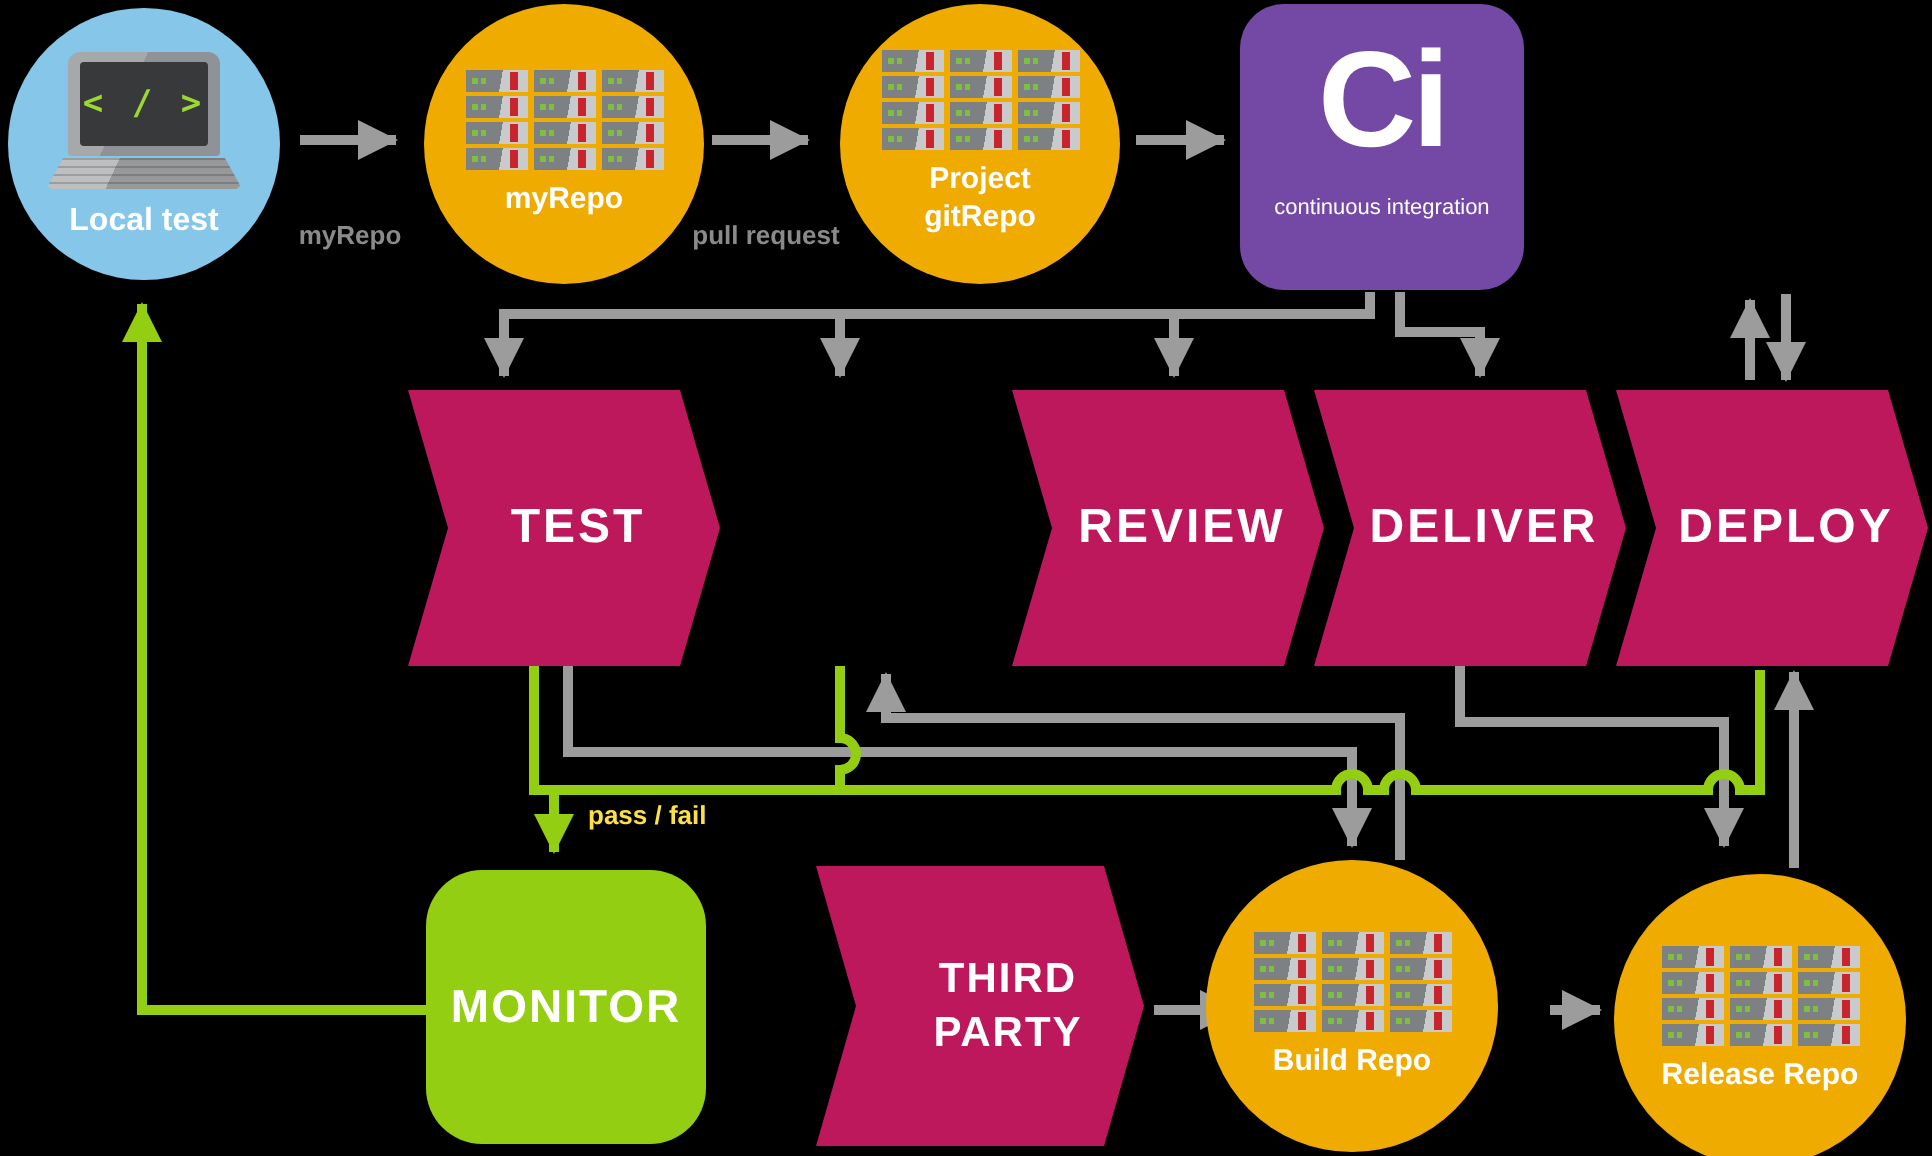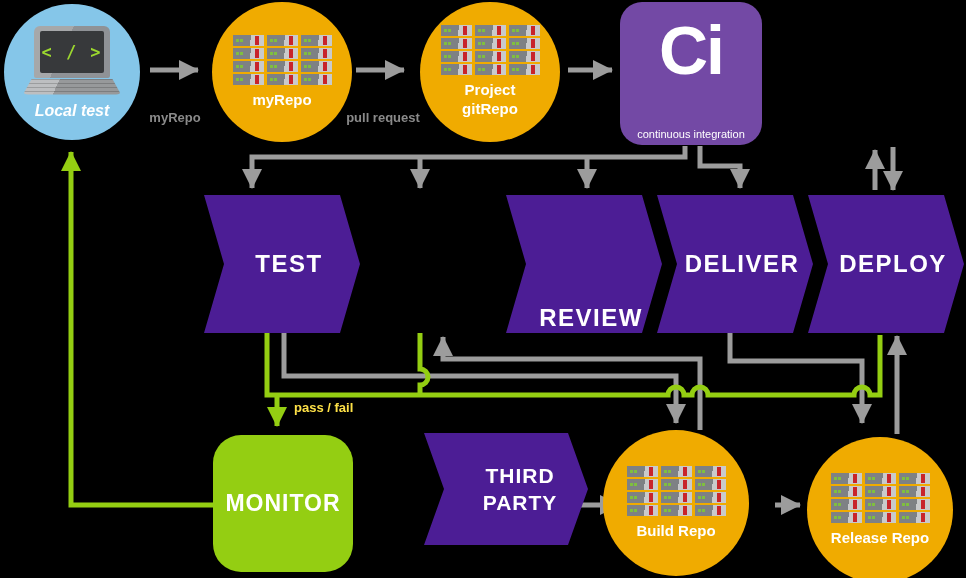--- a/index.html
+++ b/index.html
@@ -9,21 +9,21 @@
   .node{position:absolute;z-index:2;display:flex;flex-direction:column;align-items:center;justify-content:center;}
   .circle{border-radius:50%;}
   .blue{background:#85C6E9;}
   .orange{background:#F0AB00;}
   .badge{position:absolute;z-index:2;background:#7349A5;border-radius:22px;display:flex;flex-direction:column;align-items:center;justify-content:flex-start;}
   .badge-abbr{color:#fff;font-weight:bold;font-size:68px;line-height:1;margin-top:14px;letter-spacing:-2px;}
   .badge-sub{color:#fff;font-size:11px;font-weight:normal;margin-top:14px;white-space:nowrap;}
   .node-label{color:#fff;font-size:15px;font-weight:bold;text-align:center;line-height:1.25;margin-top:6px;}
   .flow-label{position:absolute;z-index:2;color:#8A8A8A;font-size:13px;font-weight:bold;text-align:center;white-space:nowrap;}
   .green-label{position:absolute;z-index:2;color:#fde047;font-size:13px;font-weight:bold;white-space:nowrap;}
-  .chev{position:absolute;z-index:2;top:195px;width:156px;height:138px;background:#4c1d95;
+  .chev{position:absolute;z-index:2;top:195px;width:156px;height:138px;background:#be185d;
         clip-path:polygon(0 0,calc(100% - 20px) 0,100% 50%,calc(100% - 20px) 100%,0 100%,20px 50%);
         display:flex;align-items:center;justify-content:center;}
   .chev span{color:#fff;font-weight:bold;font-size:24px;letter-spacing:1.5px;padding-left:14px;text-align:center;line-height:1.3;}
   .chev.small span{font-size:21px;letter-spacing:1px;}
   .monitor{position:absolute;z-index:2;background:#94CE12;border-radius:28px;display:flex;align-items:center;justify-content:center;}
   .monitor span{color:#fff;font-weight:bold;font-size:23px;letter-spacing:1px;}
   
   .laptop{display:flex;flex-direction:column;align-items:center;margin-top:2px;}
   .lt-screen{width:76px;height:52px;background:linear-gradient(115deg,#A6A8AA 0 40%,#8F9296 40% 100%);border-radius:6px 6px 2px 2px;display:flex;align-items:center;justify-content:center;}
   .lt-inner{width:64px;height:42px;background:#37393B;border-radius:2px;display:flex;align-items:center;justify-content:center;}
@@ -80,21 +80,21 @@
 
   <div class="node circle blue" style="left:4px;top:4px;width:136px;height:136px;">
     <div class="laptop">
       <div class="lt-screen">
         <div class="lt-inner">
             <span class="lt-code">&lt; / &gt;</span>
           </div>
       </div>
       <div class="lt-base"></div>
     </div>
-    <div class="node-label" style="font-size:16px;font-style:italic;">Local test</div>
+    <div class="node-label" style="font-size:16px;">Local test</div>
   </div>
 
   <div class="flow-label" style="left:146px;top:110px;width:58px;">myRepo</div>
 
   <div class="node circle orange" style="left:212px;top:2px;width:140px;height:140px;">
     <div class="server-rack">
         <div class="rack-col">
           <div class="rack-unit">
             <span class="led"></span>
             <span class="bay"></span>
@@ -234,46 +234,46 @@
             <span class="stripe"></span>
           </div>
         </div>
       </div>
     <div class="node-label">
       <span>Project</span><br>
       <span>gitRepo</span>
     </div>
   </div>
 
-  <div class="badge" style="left:620px;top:2px;width:142px;height:143px;gap:30px;">
+  <div class="badge" style="left:620px;top:2px;width:142px;height:143px;">
     <div class="badge-abbr">Ci</div>
     <div class="badge-sub">continuous integration</div>
   </div>
 
 
   <div class="chev" style="left:204px;">
       <span>TEST</span>
     </div>
-  <div class="chev" style="left:506px;align-items:flex-end;">
+  <div class="chev" style="left:506px;">
       <span>REVIEW</span>
     </div>
   <div class="chev" style="left:657px;">
       <span>DELIVER</span>
     </div>
   <div class="chev" style="left:808px;">
       <span>DEPLOY</span>
     </div>
 
   <div class="green-label" style="left:294px;top:400px;">pass / fail</div>
 
   <div class="monitor" style="left:213px;top:435px;width:140px;height:137px;">
     <span>MONITOR</span>
   </div>
 
-  <div class="chev small" style="left:424px;top:433px;width:164px;height:112px;">
+  <div class="chev small" style="left:408px;top:433px;width:164px;height:140px;">
     <span>
       <span>THIRD</span><br>
       <span>PARTY</span>
     </span>
   </div>
 
   <div class="node circle orange" style="left:603px;top:430px;width:146px;height:146px;">
     <div class="server-rack">
         <div class="rack-col">
           <div class="rack-unit">

